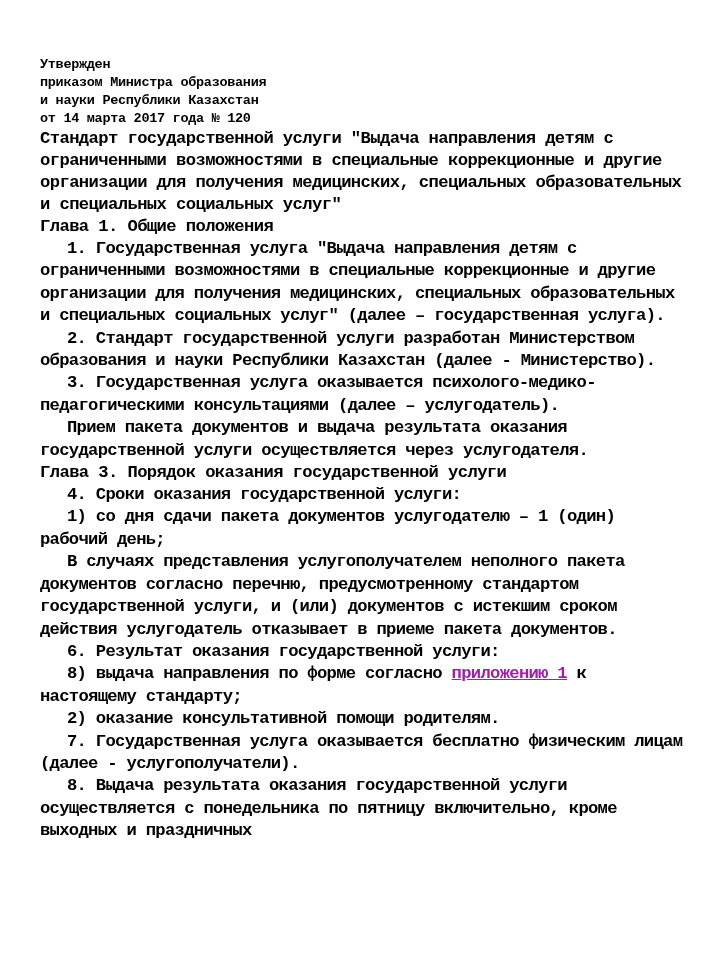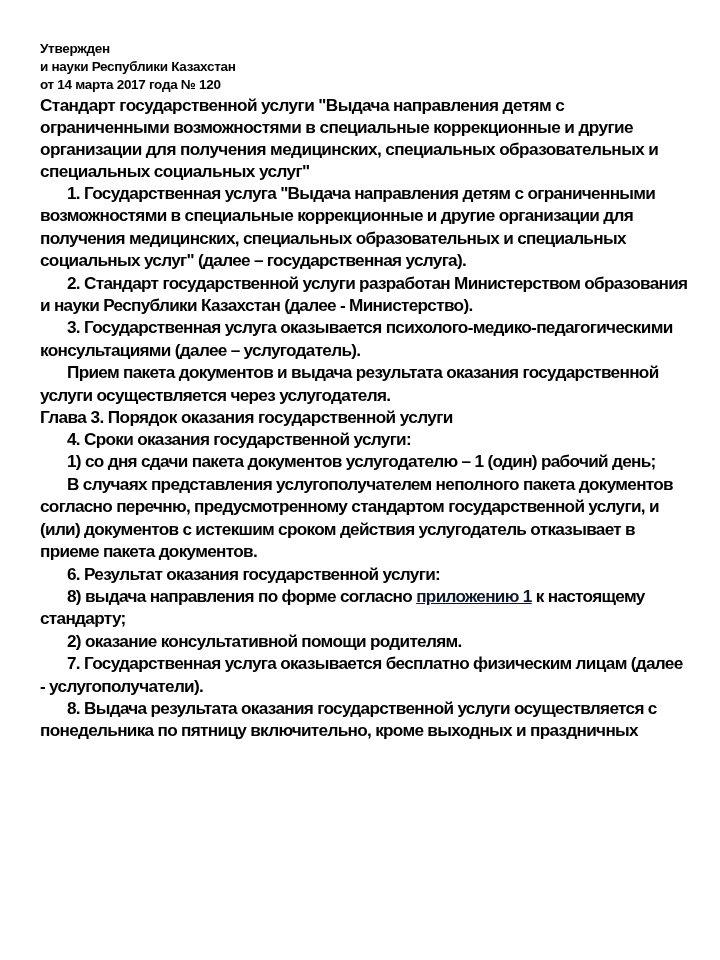--- a/index.html
+++ b/index.html
@@ -1,39 +1,41 @@
 <!DOCTYPE html>
 <html><head>
 <meta charset="utf-8">
 <style>
   html, body { margin:0; padding:0; background:#ffffff; }
   body { width:720px; height:960px; overflow:hidden; position:relative; }
   .page {
-    position:absolute; left:40px; top:40px; width:650px;
-    font-family:Liberation Sans, sans-serif;
+    position:absolute; left:40px; top:56px; width:650px;
+    font-family:Liberation Mono, monospace;
     color:#000; font-weight:bold;
   }
   .approval { font-size:13.5px; line-height:18px; letter-spacing:-0.3px; }
   .title { font-size:17.2px; line-height:22px; letter-spacing:-0.6px; }
   .chapter { font-size:17.2px; line-height:22px; letter-spacing:-0.6px; }
   .p { font-size:17.2px; line-height:22.4px; letter-spacing:-0.7px; text-indent:27px; margin:0; }
-  .link { color:#0f172a; text-decoration:underline; }
+  .link { color:#a21caf; text-decoration:underline; }
 </style>
 </head>
 <body>
 
 <div class="page">
   <div class="approval">
     <div>Утвержден</div>
+    <div>приказом Министра образования</div>
     <div>и науки Республики Казахстан</div>
     <div>от 14 марта 2017 года № 120</div>
   </div>
 
   <div class="title">Стандарт государственной услуги "Выдача направления детям с ограниченными возможностями в специальные коррекционные и другие организации для получения медицинских, специальных образовательных и специальных социальных услуг"</div>
 
+  <div class="chapter">Глава 1. Общие положения</div>
   <p class="p">1. Государственная услуга "Выдача направления детям с ограниченными возможностями в специальные коррекционные и другие организации для получения медицинских, специальных образовательных и специальных социальных услуг" (далее – государственная услуга).</p>
   <p class="p">2. Стандарт государственной услуги разработан Министерством образования и науки Республики Казахстан (далее - Министерство).</p>
   <p class="p">3. Государственная услуга оказывается психолого-медико-педагогическими консультациями (далее – услугодатель).</p>
   <p class="p">Прием пакета документов и выдача результата оказания государственной услуги осуществляется через услугодателя.</p>
 
   <div class="chapter">Глава 3. Порядок оказания государственной услуги</div>
   <p class="p">4. Сроки оказания государственной услуги:</p>
   <p class="p">1) со дня сдачи пакета документов услугодателю – 1 (один) рабочий день;</p>
   <p class="p">В случаях представления услугополучателем неполного пакета документов согласно перечню, предусмотренному стандартом государственной услуги, и (или) документов с истекшим  сроком действия услугодатель отказывает в приеме пакета документов.</p>
   <p class="p">6. Результат оказания государственной услуги:</p>

